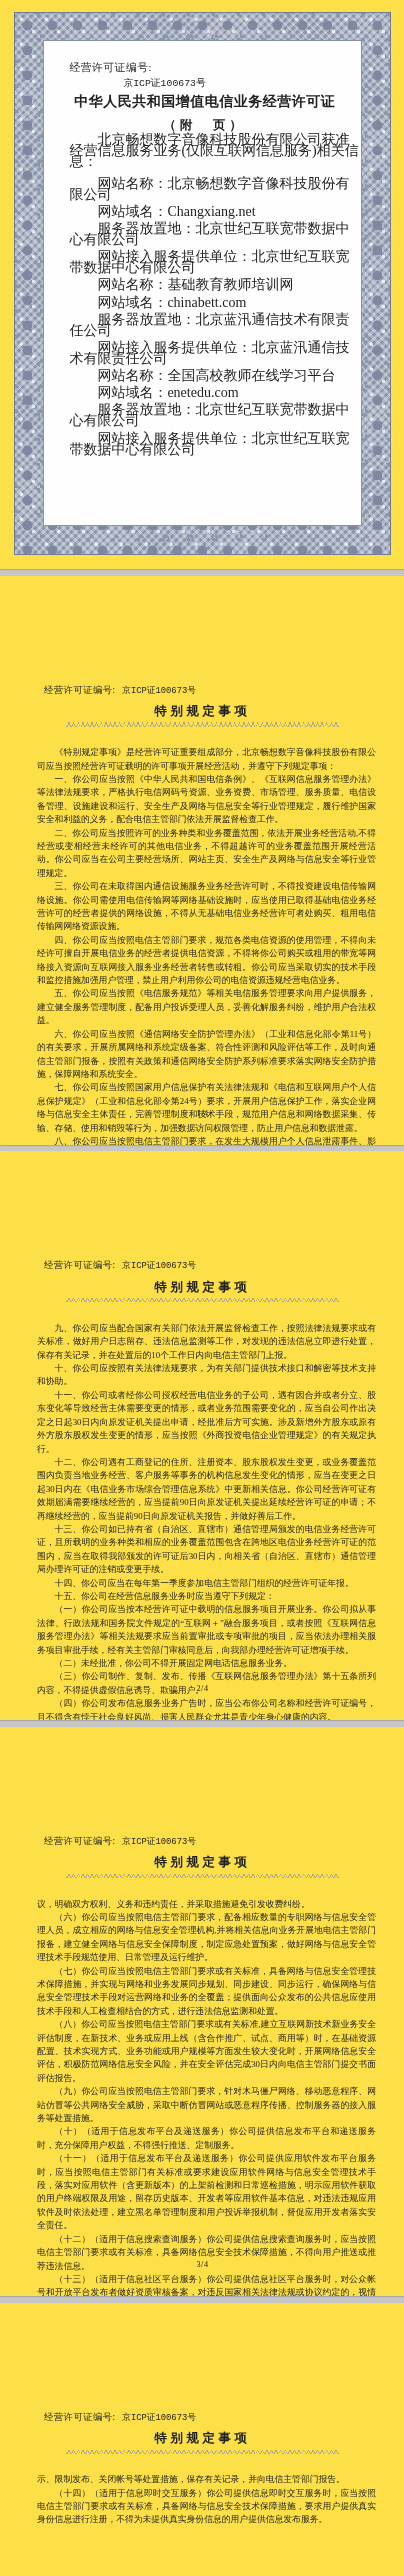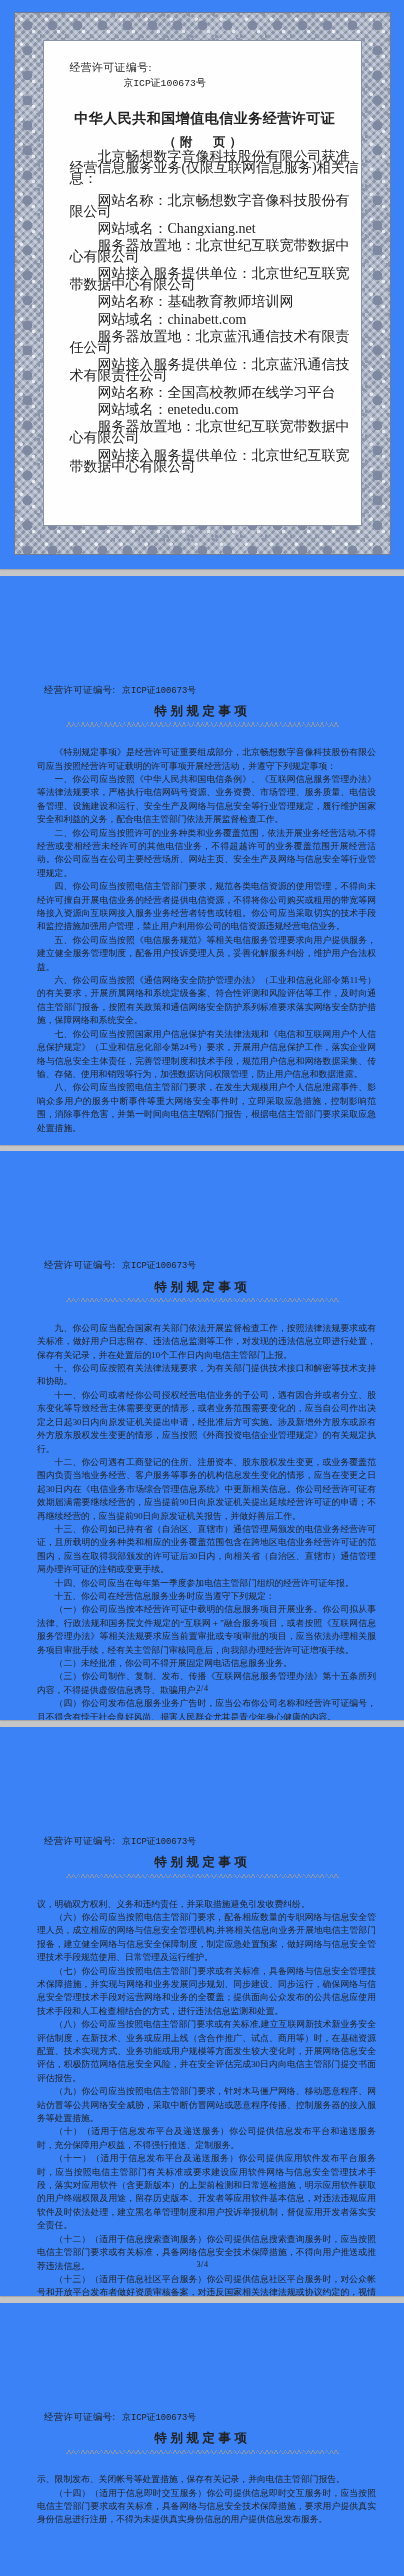--- a/index.html
+++ b/index.html
@@ -10,21 +10,21 @@
     font-family: "Liberation Serif", "DejaVu Serif", serif;
     color: #222;
   }
   .doc {
     width: 405px;
   }
   .page {
     position: relative;
     width: 405px;
     height: 569px;
-    background: #3b82f6;
+    background: #fde047;
     box-shadow: 0 0.5px 1.5px rgba(0,0,0,.4);
     margin-bottom: 6.7px;
     overflow: hidden;
   }
   .page:last-child { margin-bottom: 0; }
 
   
   .cert-frame {
     position: absolute;
     left: 14.4px; top: 12.4px; right: 14.4px; bottom: 14.4px;
@@ -51,21 +51,21 @@
   .cert-license-label {
     font-size: 10.8px;
     letter-spacing: 0.5px;
   }
   .cert-license-number {
     font-size: 9.8px;
     margin: 2.1px 0 0 54px;
     font-family: "Liberation Mono", "DejaVu Sans Mono", monospace;
   }
   .cert-title {
-    margin-top: 20px;
+    margin-top: 3px;
     text-align: center;
     font-size: 14px;
     font-weight: bold;
     letter-spacing: 0.5px;
   }
   .cert-subtitle {
     text-align: center;
     font-size: 12.4px;
     font-weight: bold;
     margin-top: 6.2px;
@@ -167,20 +167,21 @@
     <div class="prov-head">
       <span class="prov-license-label">经营许可证编号:</span>
       <span class="prov-license-number">京ICP证100673号</span>
     </div>
     <div class="prov-title">特别规定事项</div>
     <div class="zigzag"></div>
     <div class="prov-body">
         <p>《特别规定事项》是经营许可证重要组成部分，北京畅想数字音像科技股份有限公司应当按照经营许可证载明的许可事项开展经营活动，并遵守下列规定事项：</p>
         <p>一、你公司应当按照《中华人民共和国电信条例》、《互联网信息服务管理办法》等法律法规要求，严格执行电信网码号资源、业务资费、市场管理、服务质量、电信设备管理、设施建设和运行、安全生产及网络与信息安全等行业管理规定，履行维护国家安全和利益的义务，配合电信主管部门依法开展监督检查工作。</p>
         <p>二、你公司应当按照许可的业务种类和业务覆盖范围，依法开展业务经营活动,不得经营或变相经营未经许可的其他电信业务，不得超越许可的业务覆盖范围开展经营活动。你公司应当在公司主要经营场所、网站主页、安全生产及网络与信息安全等行业管理规定。</p>
+        <p>三、你公司在未取得国内通信设施服务业务经营许可时，不得投资建设电信传输网络设施。你公司需使用电信传输网等网络基础设施时，应当使用已取得基础电信业务经营许可的经营者提供的网络设施，不得从无基础电信业务经营许可者处购买、租用电信传输网网络资源设施。</p>
         <p>四、你公司应当按照电信主管部门要求，规范各类电信资源的使用管理，不得向未经许可擅自开展电信业务的经营者提供电信资源，不得将你公司购买或租用的带宽等网络接入资源向互联网接入服务业务经营者转售或转租。你公司应当采取切实的技术手段和监控措施加强用户管理，禁止用户利用你公司的电信资源违规经营电信业务。</p>
         <p>五、你公司应当按照《电信服务规范》等相关电信服务管理要求向用户提供服务，建立健全服务管理制度，配备用户投诉受理人员，妥善化解服务纠纷，维护用户合法权益。</p>
         <p>六、你公司应当按照《通信网络安全防护管理办法》（工业和信息化部令第11号）的有关要求，开展所属网络和系统定级备案、符合性评测和风险评估等工作，及时向通信主管部门报备，按照有关政策和通信网络安全防护系列标准要求落实网络安全防护措施，保障网络和系统安全。</p>
         <p>七、你公司应当按照国家用户信息保护有关法律法规和《电信和互联网用户个人信息保护规定》（工业和信息化部令第24号）要求，开展用户信息保护工作，落实企业网络与信息安全主体责任，完善管理制度和技术手段，规范用户信息和网络数据采集、传输、存储、使用和销毁等行为，加强数据访问权限管理，防止用户信息和数据泄露。</p>
         <p>八、你公司应当按照电信主管部门要求，在发生大规模用户个人信息泄露事件、影响众多用户的服务中断事件等重大网络安全事件时，立即采取应急措施，控制影响范围，消除事件危害，并第一时间向电信主管部门报告，根据电信主管部门要求采取应急处置措施。</p>
       </div>
     <div class="page-number">1/4</div>
   </section>
 
   <section class="page">

